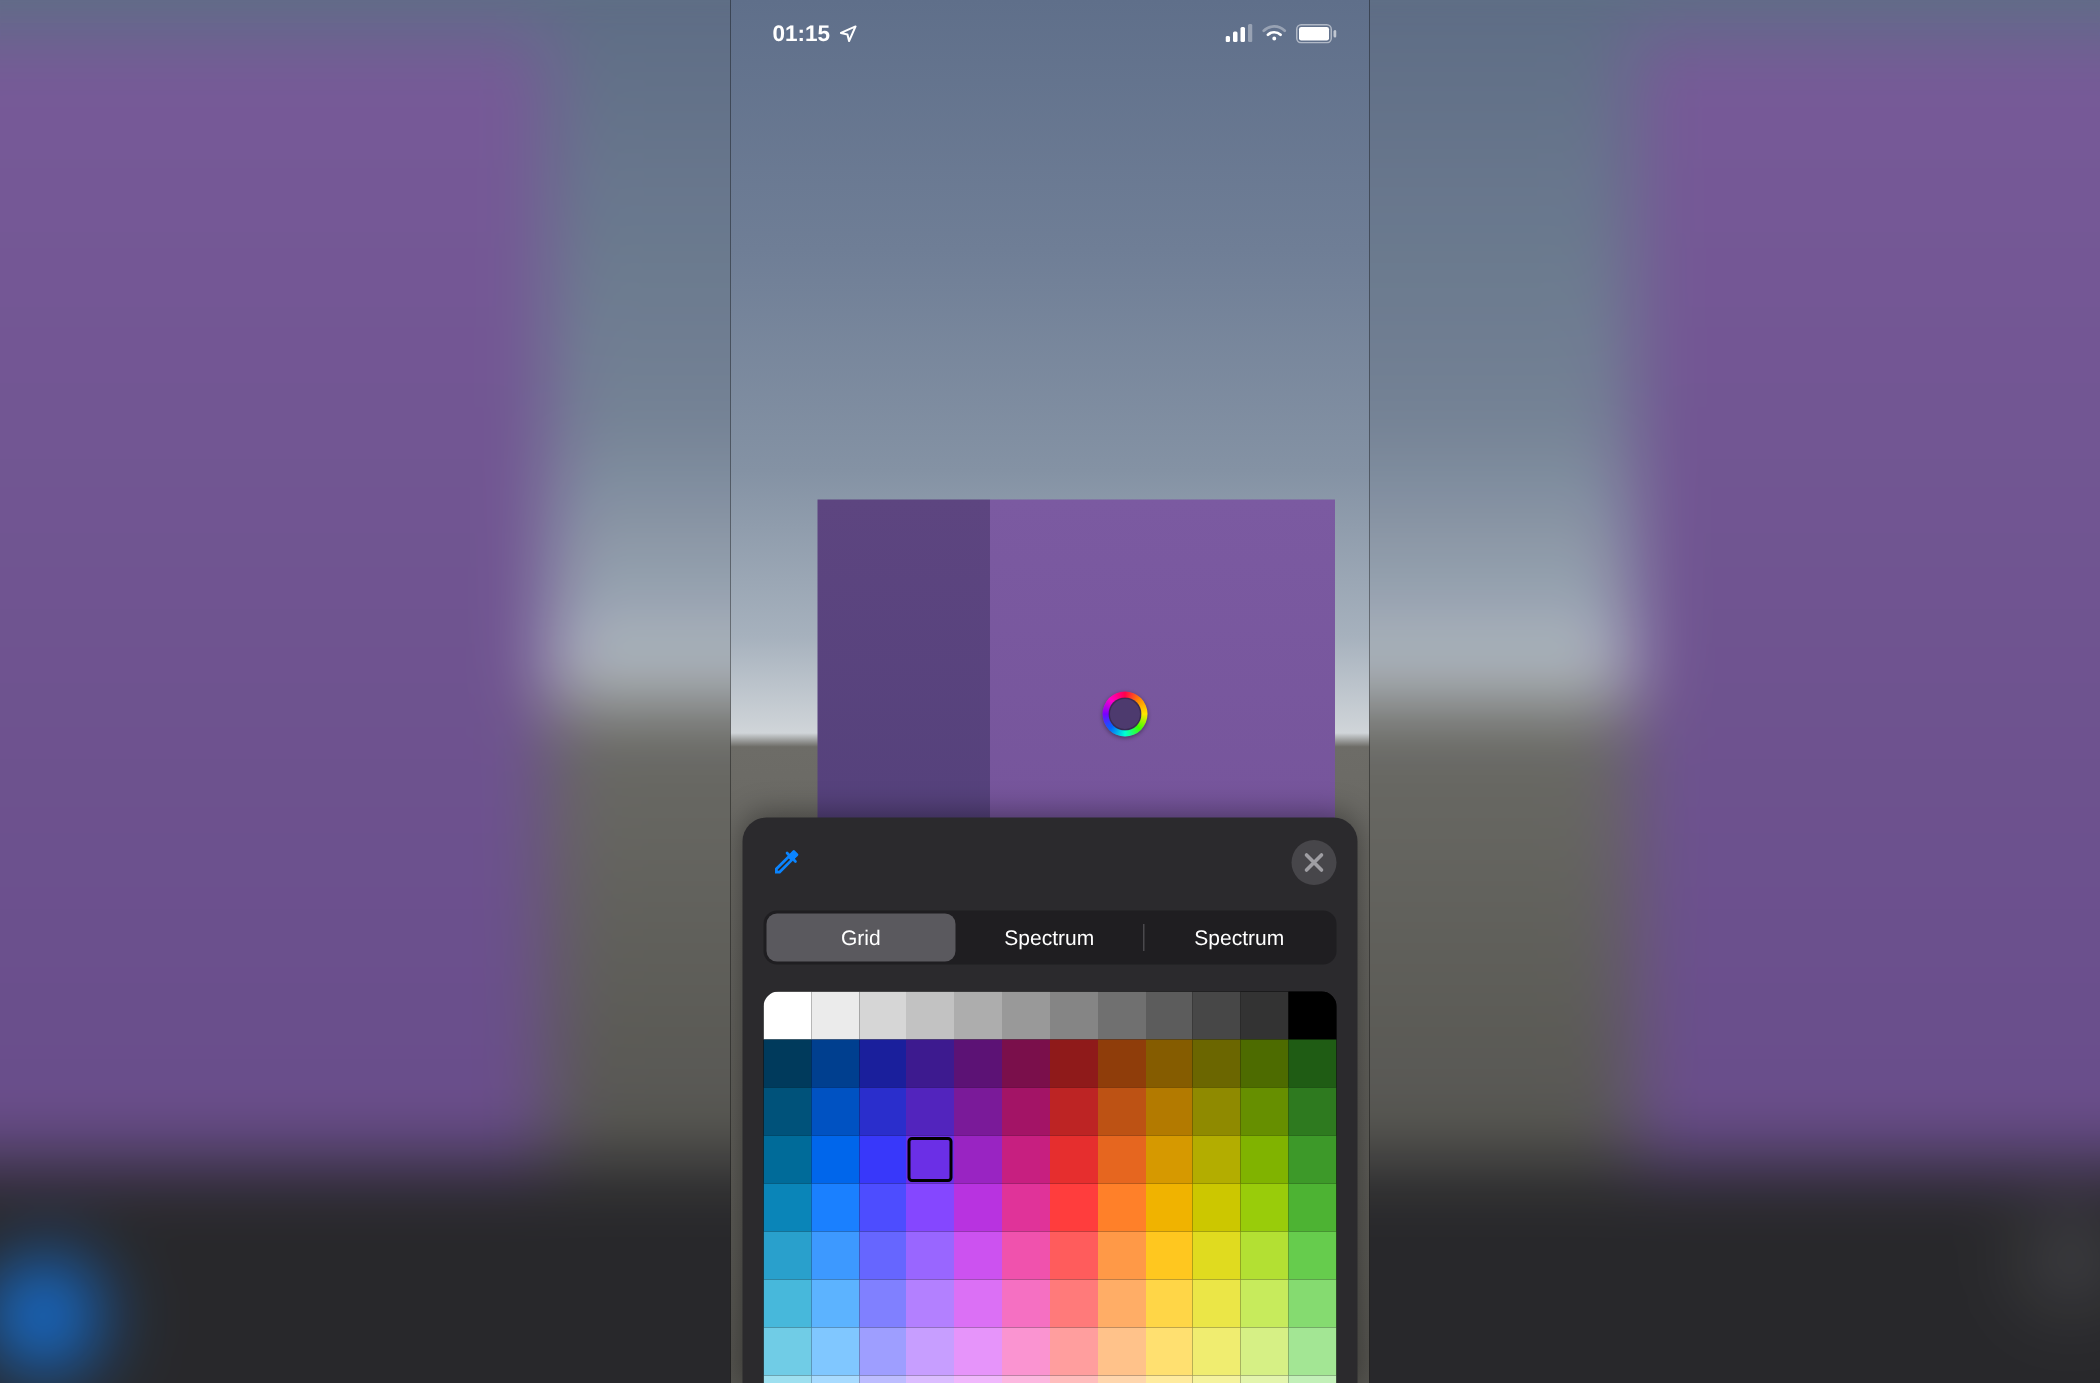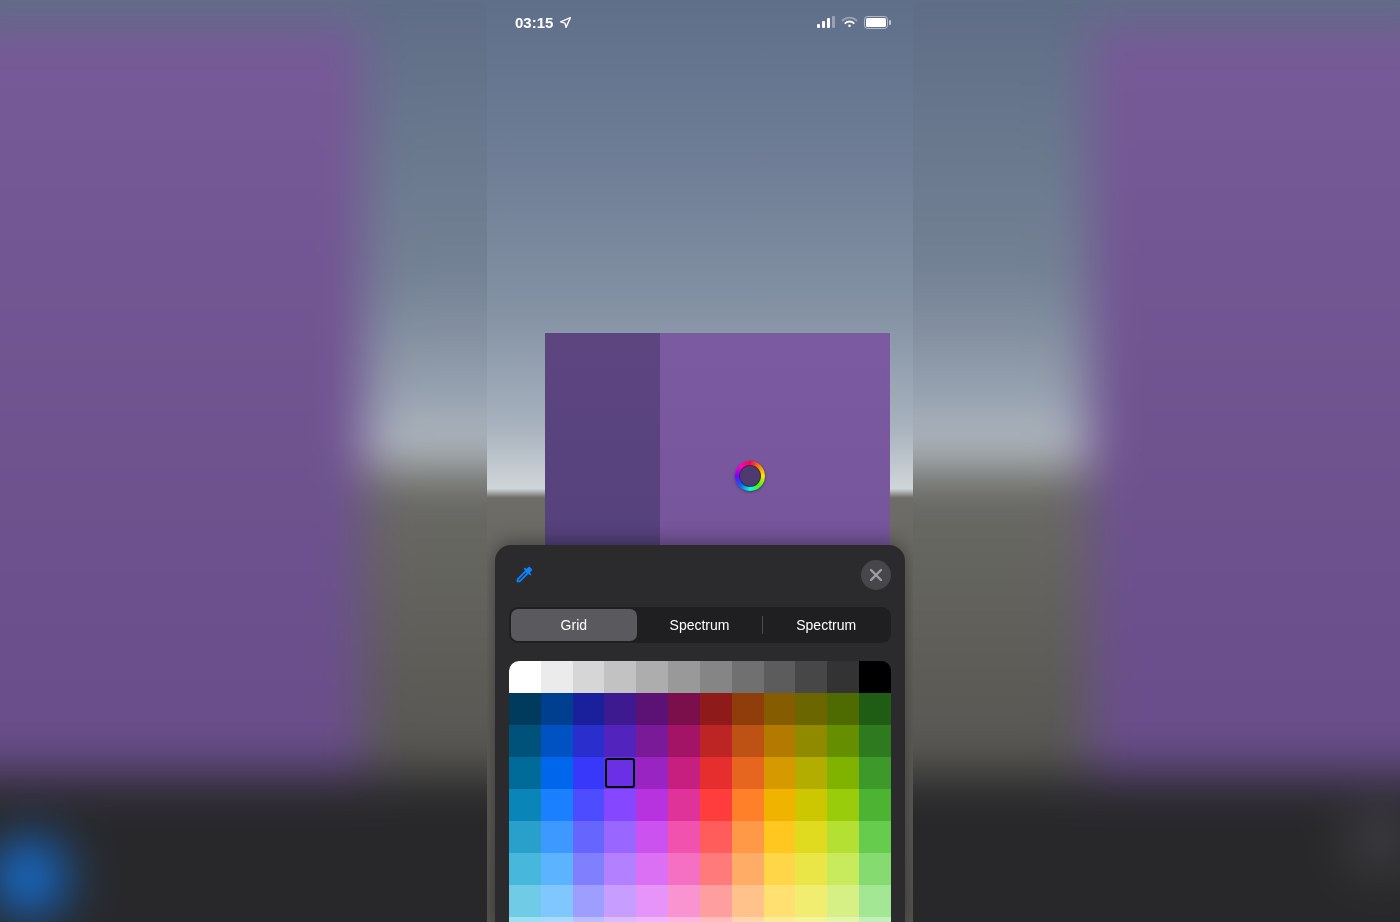--- a/index.html
+++ b/index.html
@@ -191,21 +191,21 @@
     <div class="phone-scene">
 
       <div class="cube-wrap">
         <div class="cube-left"></div>
         <div class="cube-right"></div>
         <div class="eyedrop-loupe"></div>
       </div>
 
       <div class="status-bar">
         <div class="status-left">
-          <span>03:15</span>
+          <span>01:15</span>
           <span class="icon">
             <svg width="13" height="13" viewBox="0 0 24 24" fill="none" stroke="white" stroke-width="2.5" stroke-linejoin="round" stroke-linecap="round">
                 <path d="M3 11 L21 3 L13 21 L11 13 Z"></path>
               </svg>
           </span>
         </div>
         <div class="status-right">
           <span class="icon">
             <svg width="18" height="12" viewBox="0 0 18 12">
                 <rect x="0" y="8" width="3" height="4" rx="1" fill="white"></rect>

